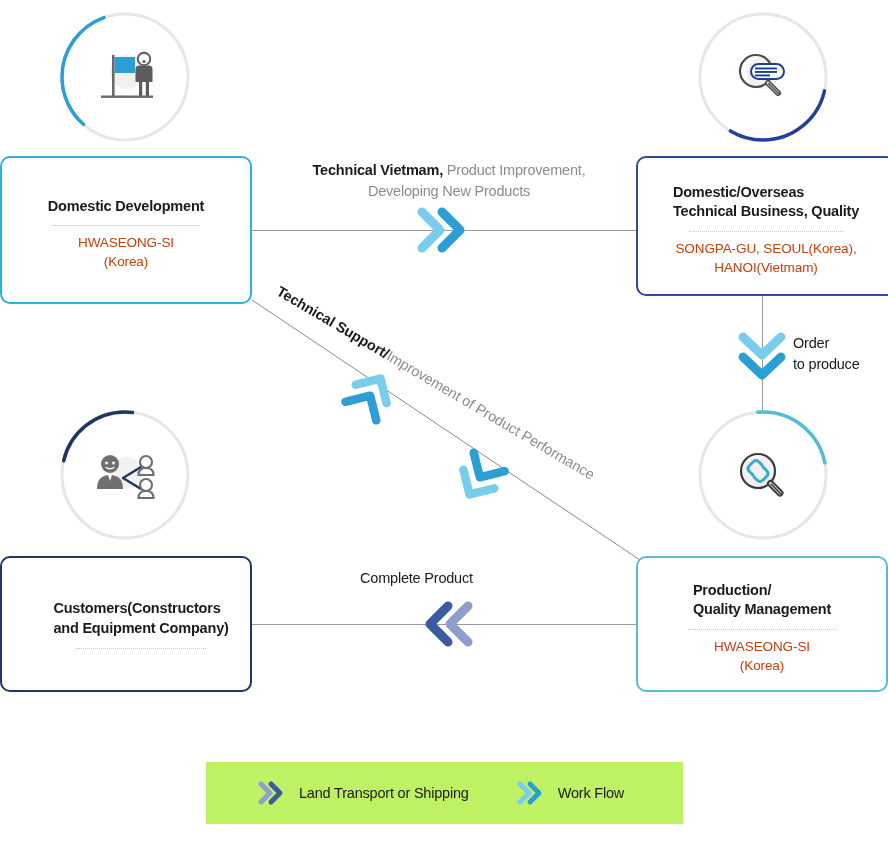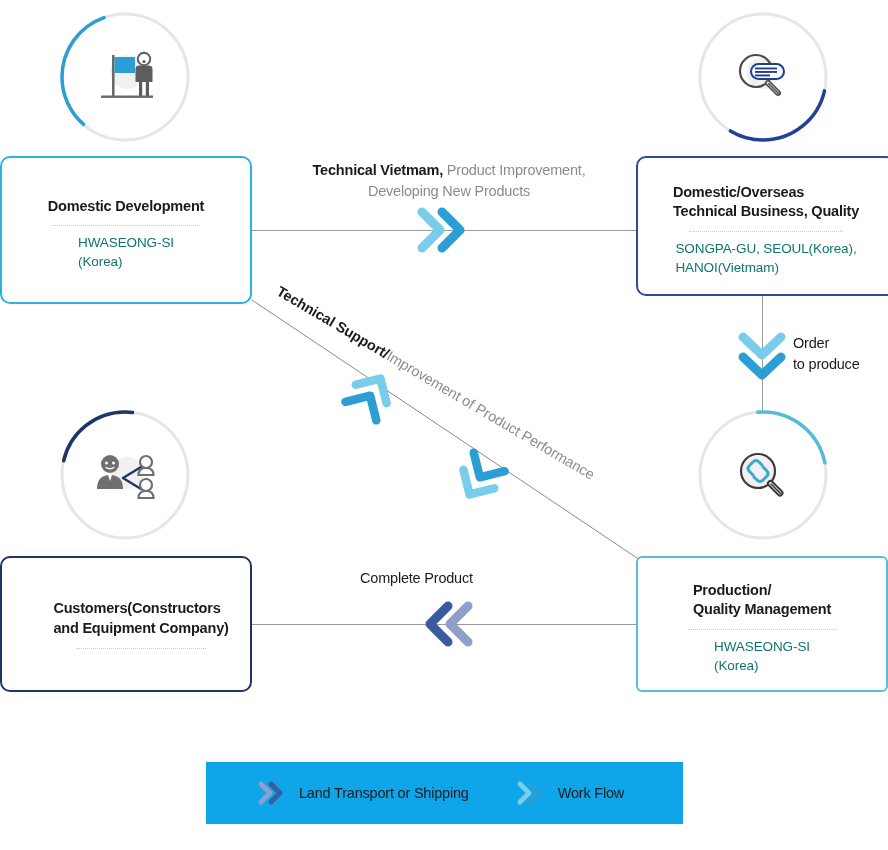--- a/index.html
+++ b/index.html
@@ -56,29 +56,30 @@
     margin-top: 8px;
   }
   .node .rule {
     width: 64%;
     height: 0;
     border-top: 1px dotted #c8c8c8;
     margin: 9px 0 8px 0;
   }
   .node .sub {
     font-size: 13.5px;
-    color: #0f766e;
+    color: #c2410c;
     line-height: 1.38;
+    text-align: center;
     letter-spacing: -0.1px;
   }
 
   #node-domestic-development { left: 0px;   top: 156px; width: 252px; height: 148px; border-color: #2bb3e0; }
   #node-technical-business   { left: 636px; top: 156px; width: 260px; height: 140px; border-color: #2c4b9b; }
   #node-customers            { left: 0px;   top: 556px; width: 252px; height: 136px; border-color: #1e3566; padding-left: 38px; }
-  #node-production           { left: 636px; top: 556px; width: 252px; height: 136px; border-color: #5bbcd8; border-radius: 6px; }
+  #node-production           { left: 636px; top: 556px; width: 252px; height: 136px; border-color: #5bbcd8; }
 
   
   .circle-wrap {
     position: absolute;
     width: 134px;
     height: 134px;
   }
   .circle-wrap svg.ring { position: absolute; left: 0; top: 0; }
   .circle-inner {
     position: absolute;
@@ -130,21 +131,21 @@
   }
   .diag-label b { color: #1b1b1b; font-weight: bold; }
 
   
   #legend {
     position: absolute;
     left: 206px;
     top: 762px;
     width: 477px;
     height: 62px;
-    background: #0ea5e9;
+    background: #bef264;
     display: flex;
     align-items: center;
   }
   .legend-item {
     display: flex;
     align-items: center;
     margin-left: 46px;
   }
   .legend-item:first-child { margin-left: 50px; }
   .legend-text {

